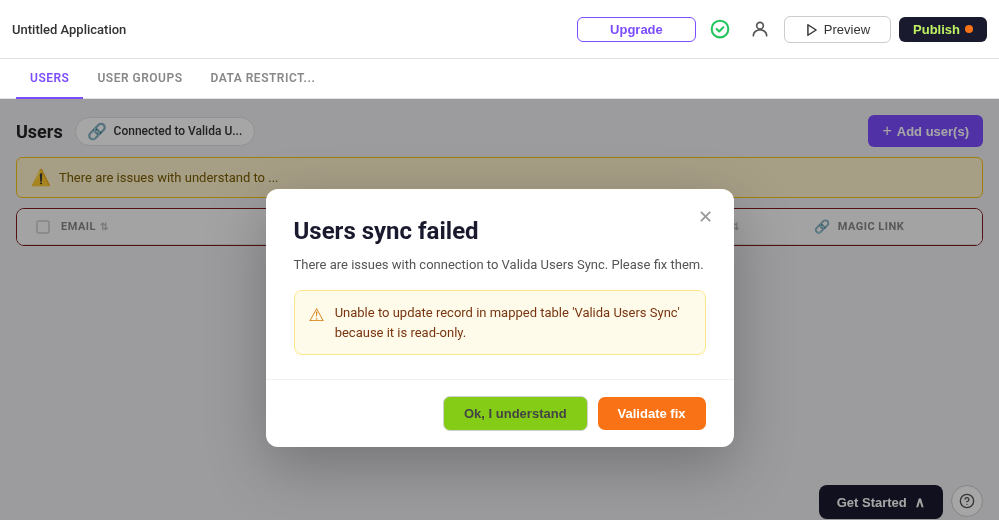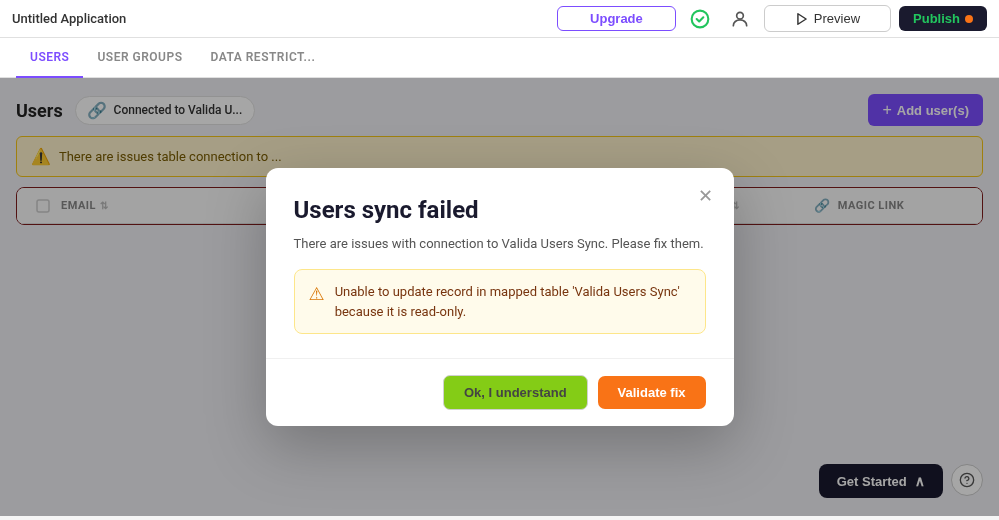--- a/index.html
+++ b/index.html
@@ -9,21 +9,21 @@
       height: 520px;
       overflow: hidden;
       background: #f5f5f5;
       position: relative;
     }
 
     
     .top-bar {
       display: flex;
       align-items: center;
-      height: 38px;
+      height: 59px;
       background: #fff;
       border-bottom: 1px solid #e0e0e0;
       padding: 0 12px;
       gap: 8px;
     }
     .app-title {
       font-size: 13px;
       color: #333;
       font-weight: 500;
       flex: 1;
@@ -55,32 +55,32 @@
       color: #555;
       font-size: 18px;
     }
     .preview-btn {
       display: flex;
       align-items: flex-end;
       gap: 5px;
       background: #fff;
       border: 1px solid #ccc;
       border-radius: 6px;
-      padding: 5px 30px;
+      padding: 5px 20px;
       font-size: 13px;
       font-weight: 500;
       cursor: pointer;
       color: #333;
     }
     .publish-btn {
       display: flex;
       align-items: center;
       gap: 5px;
       background: #1a1a2e;
-      color: #22c55e;
+      color: #bef264;
       border: none;
       border-radius: 6px;
       padding: 5px 14px;
       font-size: 13px;
       font-weight: 600;
       cursor: pointer;
     }
     .publish-dot {
       width: 8px;
       height: 8px;
@@ -435,21 +435,21 @@
       </div>
     </div>
     <button class="add-users-btn">
       <span style="font-size:16px;font-weight:400;">+</span>
       <span>Add user(s)</span>
     </button>
   </div>
 
   <div class="alert-bar">
     <span style="font-size:16px;">⚠️</span>
-    <span>There are issues table connection to ...</span>
+    <span>There are issues with understand to ...</span>
   </div>
 
   <div class="table-container">
     <div class="table-header">
       <div class="th-checkbox">
         <svg width="14" height="14" viewBox="0 0 14 14" fill="none" stroke="#ccc" stroke-width="1.5">
             <rect x="1" y="1" width="12" height="12" rx="2"></rect>
           </svg>
       </div>
       <div class="th-email">

